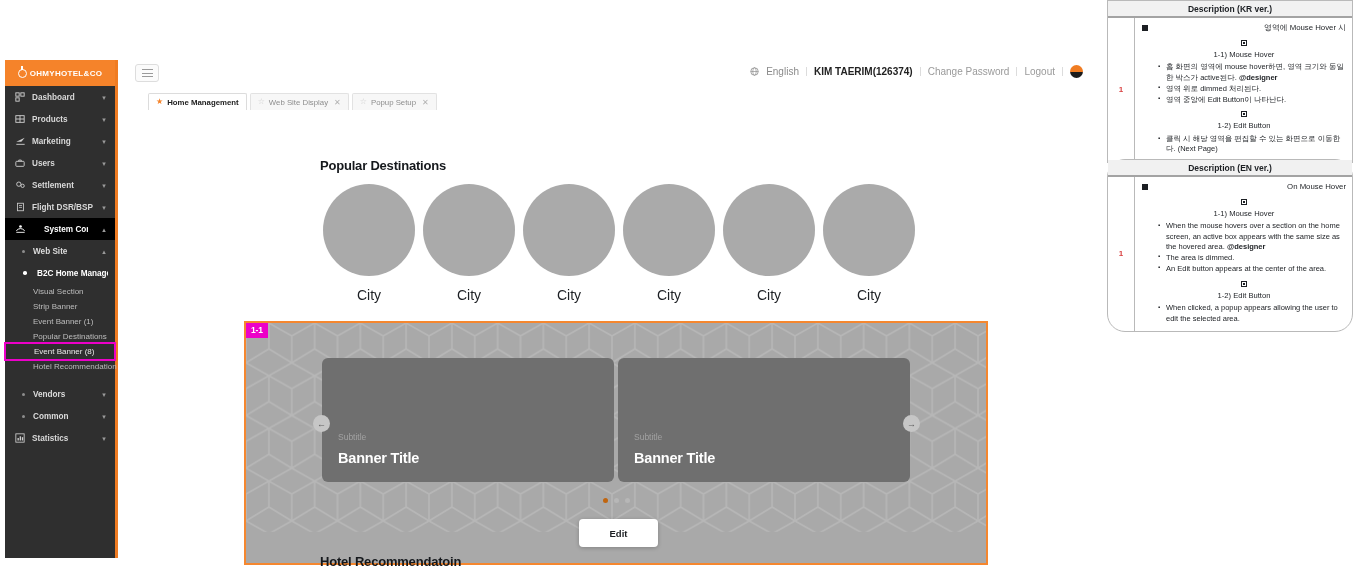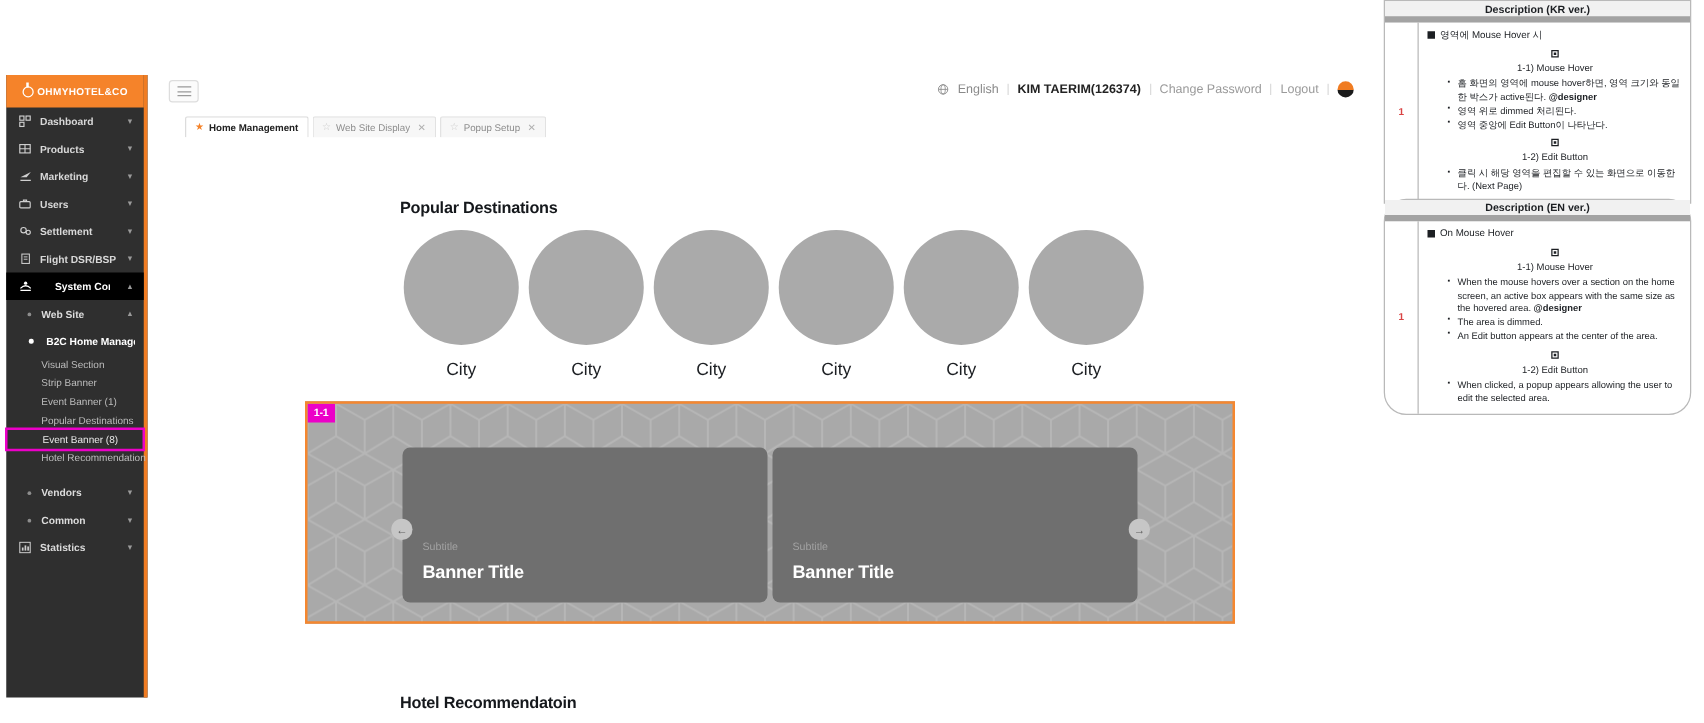--- a/index.html
+++ b/index.html
@@ -155,21 +155,21 @@
   .dest-circle {
     width: 92px; height: 92px; border-radius: 50%; background: #aaaaaa;
   }
   .dest-label {
     margin-top: 11px; font-size: 14px; color: #1c1f23;
   }
 
   
   #banner-block {
     position: absolute; left: 123px; top: 211px;
-    width: 744px; height: 178px;
+    width: 744px; height: 244px;
     border: 2px solid #f5872f;
     background: #a9a9a9;
     overflow: hidden;
   }
   #cube-bg {
     position: absolute; inset: 0;
     opacity: 0.16;
   }
   #badge-11 {
     position: absolute; left: 0px; top: 0px;
@@ -221,34 +221,34 @@
 
   
   .desc-panel {
     position: absolute; left: 1107px; width: 246px;
     border: 1px solid #b9b9b9; background: #ffffff;
   }
   #desc-kr { top: 0px; }
   #desc-en { top: 159px; border-radius: 18px; }
   .desc-head {
     height: 17px; background: #f1f1f1;
-    border-bottom: 5px solid #a3a3a3;
+    border-bottom: 2px solid #a3a3a3;
     display: flex; align-items: center; justify-content: center;
     font-size: 8.5px; font-weight: bold; color: #1c1f23;
   }
   .desc-body { display: flex; }
   .desc-num {
     width: 27px; flex: none; border-right: 1px solid #b9b9b9;
     display: flex; align-items: center; justify-content: center;
     font-size: 8px; font-weight: bold; color: #d94343;
   }
   .desc-content { flex: 1; padding: 5px 6px 6px 7px; }
   .d-h1 {
     font-size: 7.8px; color: #1c1f23; margin: 0 0 5px 0;
-    display: flex; align-items: flex-start; gap: 4px; line-height: 1.3;
+    display: flex; align-items: flex-start; gap: 15px; line-height: 1.3; justify-content: space-between;
   }
   .sq-f { width: 6px; height: 6px; background: #1c1f23; flex: none; margin-top: 1.5px; }
   .d-h2 {
     font-size: 7.6px; color: #1c1f23; margin: 5px 0 3px 0;
     display: flex; align-items: center; gap: 4px; line-height: 1.3; flex-direction: column;
   }
   .sq-o {
     width: 6px; height: 6px; border: 1px solid #1c1f23; flex: none; margin-top: 1.5px;
     position: relative;
   }

